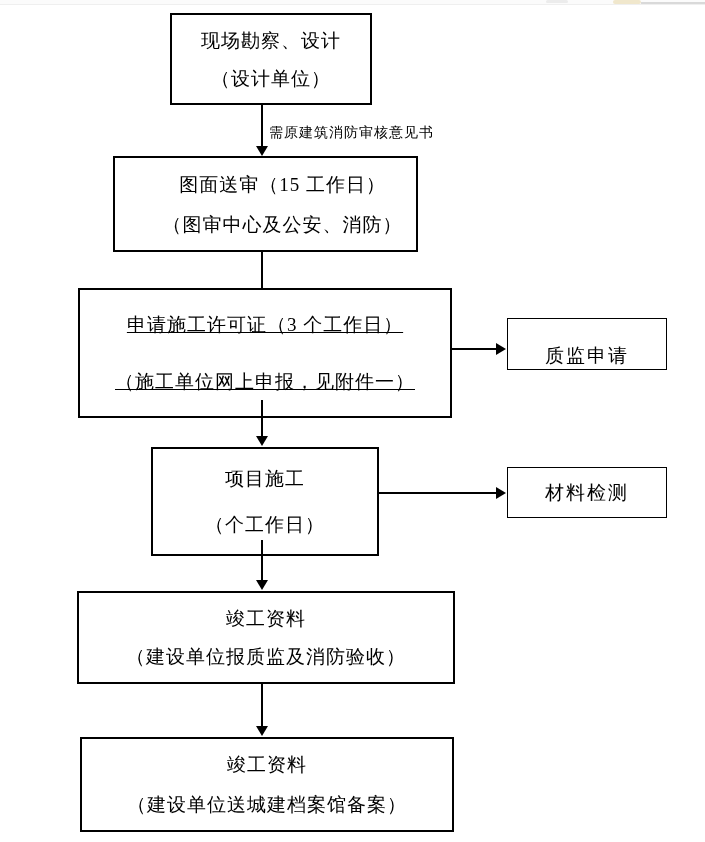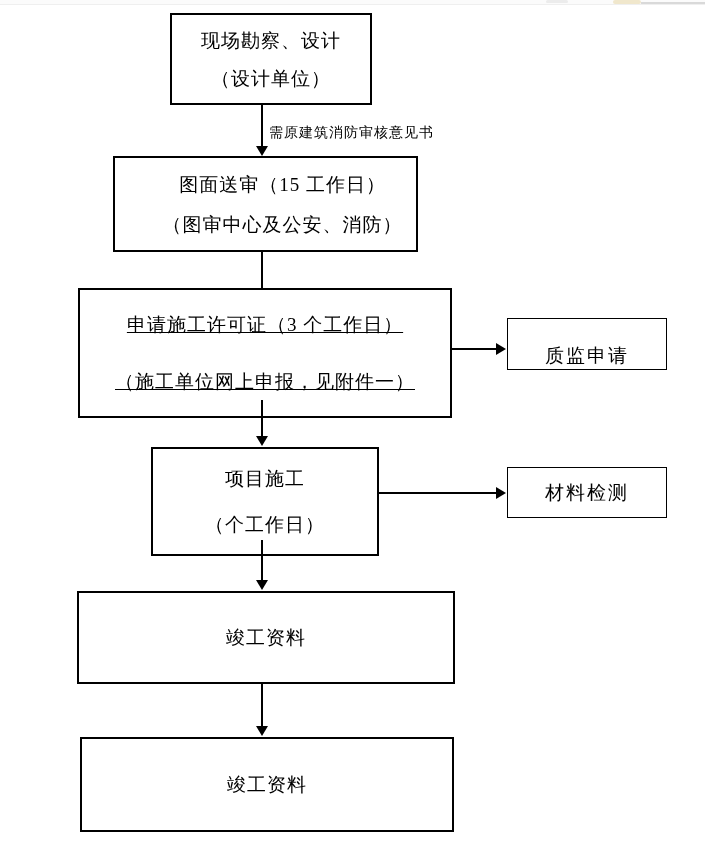--- a/index.html
+++ b/index.html
@@ -178,24 +178,26 @@
     <span>材料检测</span>
   </div>
 
   <div class="varrow va4">
     <div class="stem"></div>
     <div class="head"></div>
   </div>
 
   <div class="node n-acceptance">
     <div class="ln">竣工资料</div>
+    <div class="ln">（建设单位报质监及消防验收）</div>
   </div>
 
   <div class="varrow va5">
     <div class="stem"></div>
     <div class="head"></div>
   </div>
 
   <div class="node n-archive">
     <div class="ln">竣工资料</div>
+    <div class="ln">（建设单位送城建档案馆备案）</div>
   </div>
 
 </div>
 
 </body></html>

